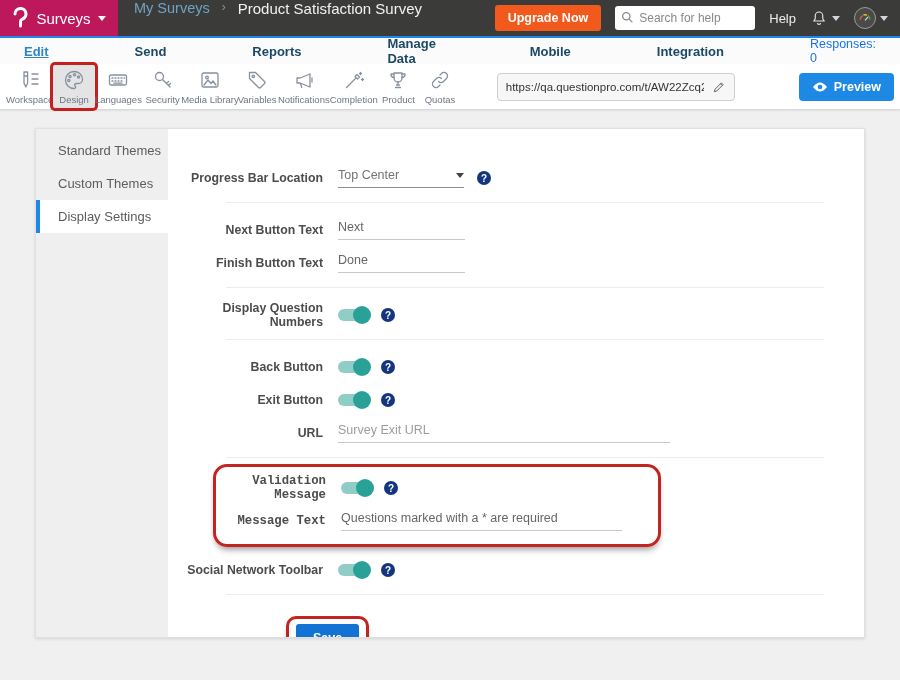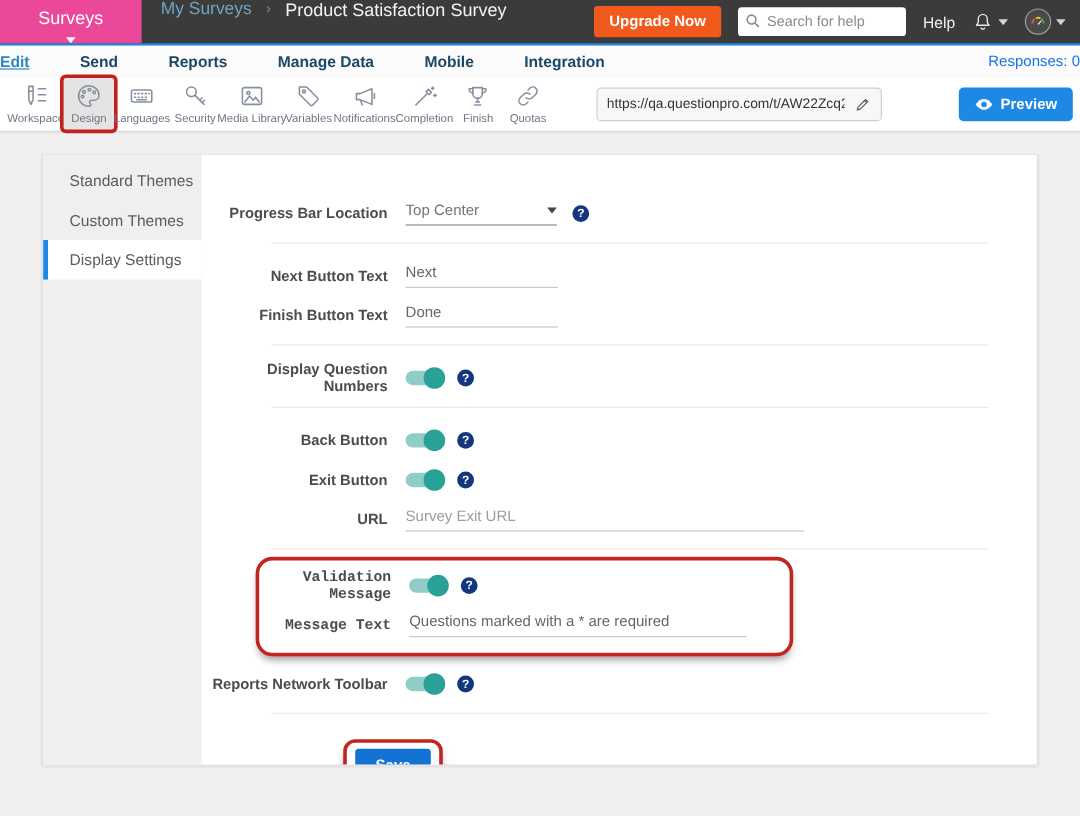--- a/index.html
+++ b/index.html
@@ -1,40 +1,40 @@
 <!DOCTYPE html>
 <html><head>
 <meta charset="utf-8">
 <style>
   * { margin:0; padding:0; box-sizing:border-box; }
   html,body { width:900px; height:680px; }
   body { font-family:"Liberation Sans", sans-serif; background:#f0f0f0; overflow:hidden; }
 
   
   .topbar { height:38px; background:#3b3b3a; display:flex; align-items:stretch; border-bottom:2px solid #1f87e8; }
-  .brand { width:118px; background:#ec4899; display:flex; align-items:center; justify-content:center; gap:7px; cursor:pointer;flex-direction:column; }
+  .brand { width:118px; background:#be185d; display:flex; align-items:center; justify-content:center; gap:7px; cursor:pointer; }
   .brand-label { color:#fff; font-size:15px; }
   .caret { width:0; height:0; border-left:4px solid transparent; border-right:4px solid transparent; border-top:5px solid #cfd6de; display:inline-block; }
   .brand .caret { border-top-color:#fff; }
   .crumbs { display:flex; align-items:flex-start; margin-left:16px; gap:12px; }
   .crumb-root { color:#6fa3c4; font-size:14.5px; cursor:pointer; }
   .crumb-sep { color:#8e8e8e; font-size:12px; }
   .crumb-title { color:#f2f2f2; font-size:15px; }
   .top-right { margin-left:auto; display:flex; align-items:center; gap:14px; padding-right:12px; }
   .upgrade-btn { background:#f25a1d; color:#fff; border:none; font-weight:bold; font-size:12.5px; padding:6px 13px; border-radius:3px; cursor:pointer; font-family:inherit; }
   .searchbox { position:relative; }
   .searchbox input { width:140px; height:24px; border:none; border-radius:3px; padding:0 6px 0 24px; font-size:12px; font-family:inherit; color:#444; }
   .searchbox input::placeholder { color:#8a8a8a; }
   .searchbox svg { position:absolute; left:6px; top:5px; }
   .help-link { color:#efefef; font-size:13px; cursor:pointer; }
   .icon-with-caret { display:flex; align-items:center; gap:4px; cursor:pointer; }
   .avatar { width:22px; height:22px; border-radius:50%; background:#4a4a48; border:1.5px solid #9b9b99; display:flex; align-items:center; justify-content:center; }
 
   
-  .survey-nav { height:26px; background:#fbfbfb; display:flex; align-items:center; padding:0 0; }
+  .survey-nav { height:26px; background:#fbfbfb; display:flex; align-items:center; padding:0 24px;gap:44px; }
   .nav-item { font-size:13px; font-weight:bold; color:#1b4965; margin-right:42px; cursor:pointer; text-decoration:none; }
   .nav-item.active { color:#2e86c1; text-decoration:underline; }
   .responses { margin-left:auto; color:#1a73e8; font-size:12.5px; }
 
   
   .toolbar { height:46px; background:#fff; border-bottom:1px solid #d9d9d9; box-shadow:0 1px 2px rgba(0,0,0,.07); display:flex; align-items:center; padding:0 6px; }
   .tool { width:53px; display:flex; flex-direction:column; align-items:center; justify-content:center; gap:2px; cursor:pointer; padding:3px 0; border-radius:2px; }
   .tool-label { font-size:9.5px; color:#6e7683; white-space:nowrap; }
   .tool svg { stroke:#87909f; fill:none; stroke-width:1.3; stroke-linecap:round; stroke-linejoin:round; }
   .tool.annotated { background:#e4e4e4; box-shadow:0 0 0 3px #c32120; }
@@ -195,21 +195,21 @@
         <path d="M18.5 4.5 v2 M17.5 5.5 h2 M20.5 10.5 v2 M19.5 11.5 h2"></path>
       </svg>
     <span class="tool-label">Completion</span>
   </div>
   <div class="tool">
     <svg width="24" height="24" viewBox="0 0 24 24">
         <path d="M8 5 h8 v5 a4 4 0 0 1 -8 0 z"></path>
         <path d="M8 6 H5 a3 3 0 0 0 3.2 3.5 M16 6 h3 a3 3 0 0 1 -3.2 3.5"></path>
         <path d="M12 14 v3 M9.5 19.5 h5 M10.5 17 h3"></path>
       </svg>
-    <span class="tool-label">Finish</span>
+    <span class="tool-label">Product</span>
   </div>
   <div class="tool">
     <svg width="24" height="24" viewBox="0 0 24 24">
         <path d="M10.5 13.5 a3.5 3.5 0 0 0 5 0 l3-3 a3.5 3.5 0 0 0 -5-5 l-1.5 1.5"></path>
         <path d="M13.5 10.5 a3.5 3.5 0 0 0 -5 0 l-3 3 a3.5 3.5 0 0 0 5 5 l1.5-1.5"></path>
       </svg>
     <span class="tool-label">Quotas</span>
   </div>
   <div class="url-pill">
     <input type="text" readonly="" value="https://qa.questionpro.com/t/AW22Zcq2J" style="">
@@ -310,21 +310,21 @@
         </div>
         <div class="row" style="margin-bottom:0;">
           <span class="f-label">Message Text</span>
           <span class="ctrl">
               <input class="u-input w-msg" type="text" value="Questions marked with a * are required" style="">
             </span>
         </div>
       </div>
 
       <div class="row social-row">
-        <span class="f-label">Reports Network Toolbar</span>
+        <span class="f-label">Social Network Toolbar</span>
         <span class="ctrl">
           <span class="toggle"></span>
           <span class="help-icon"></span>
         </span>
       </div>
 
       <div class="divider"></div>
 
       <div class="save-wrap">
         <button class="save-btn">Save</button>

